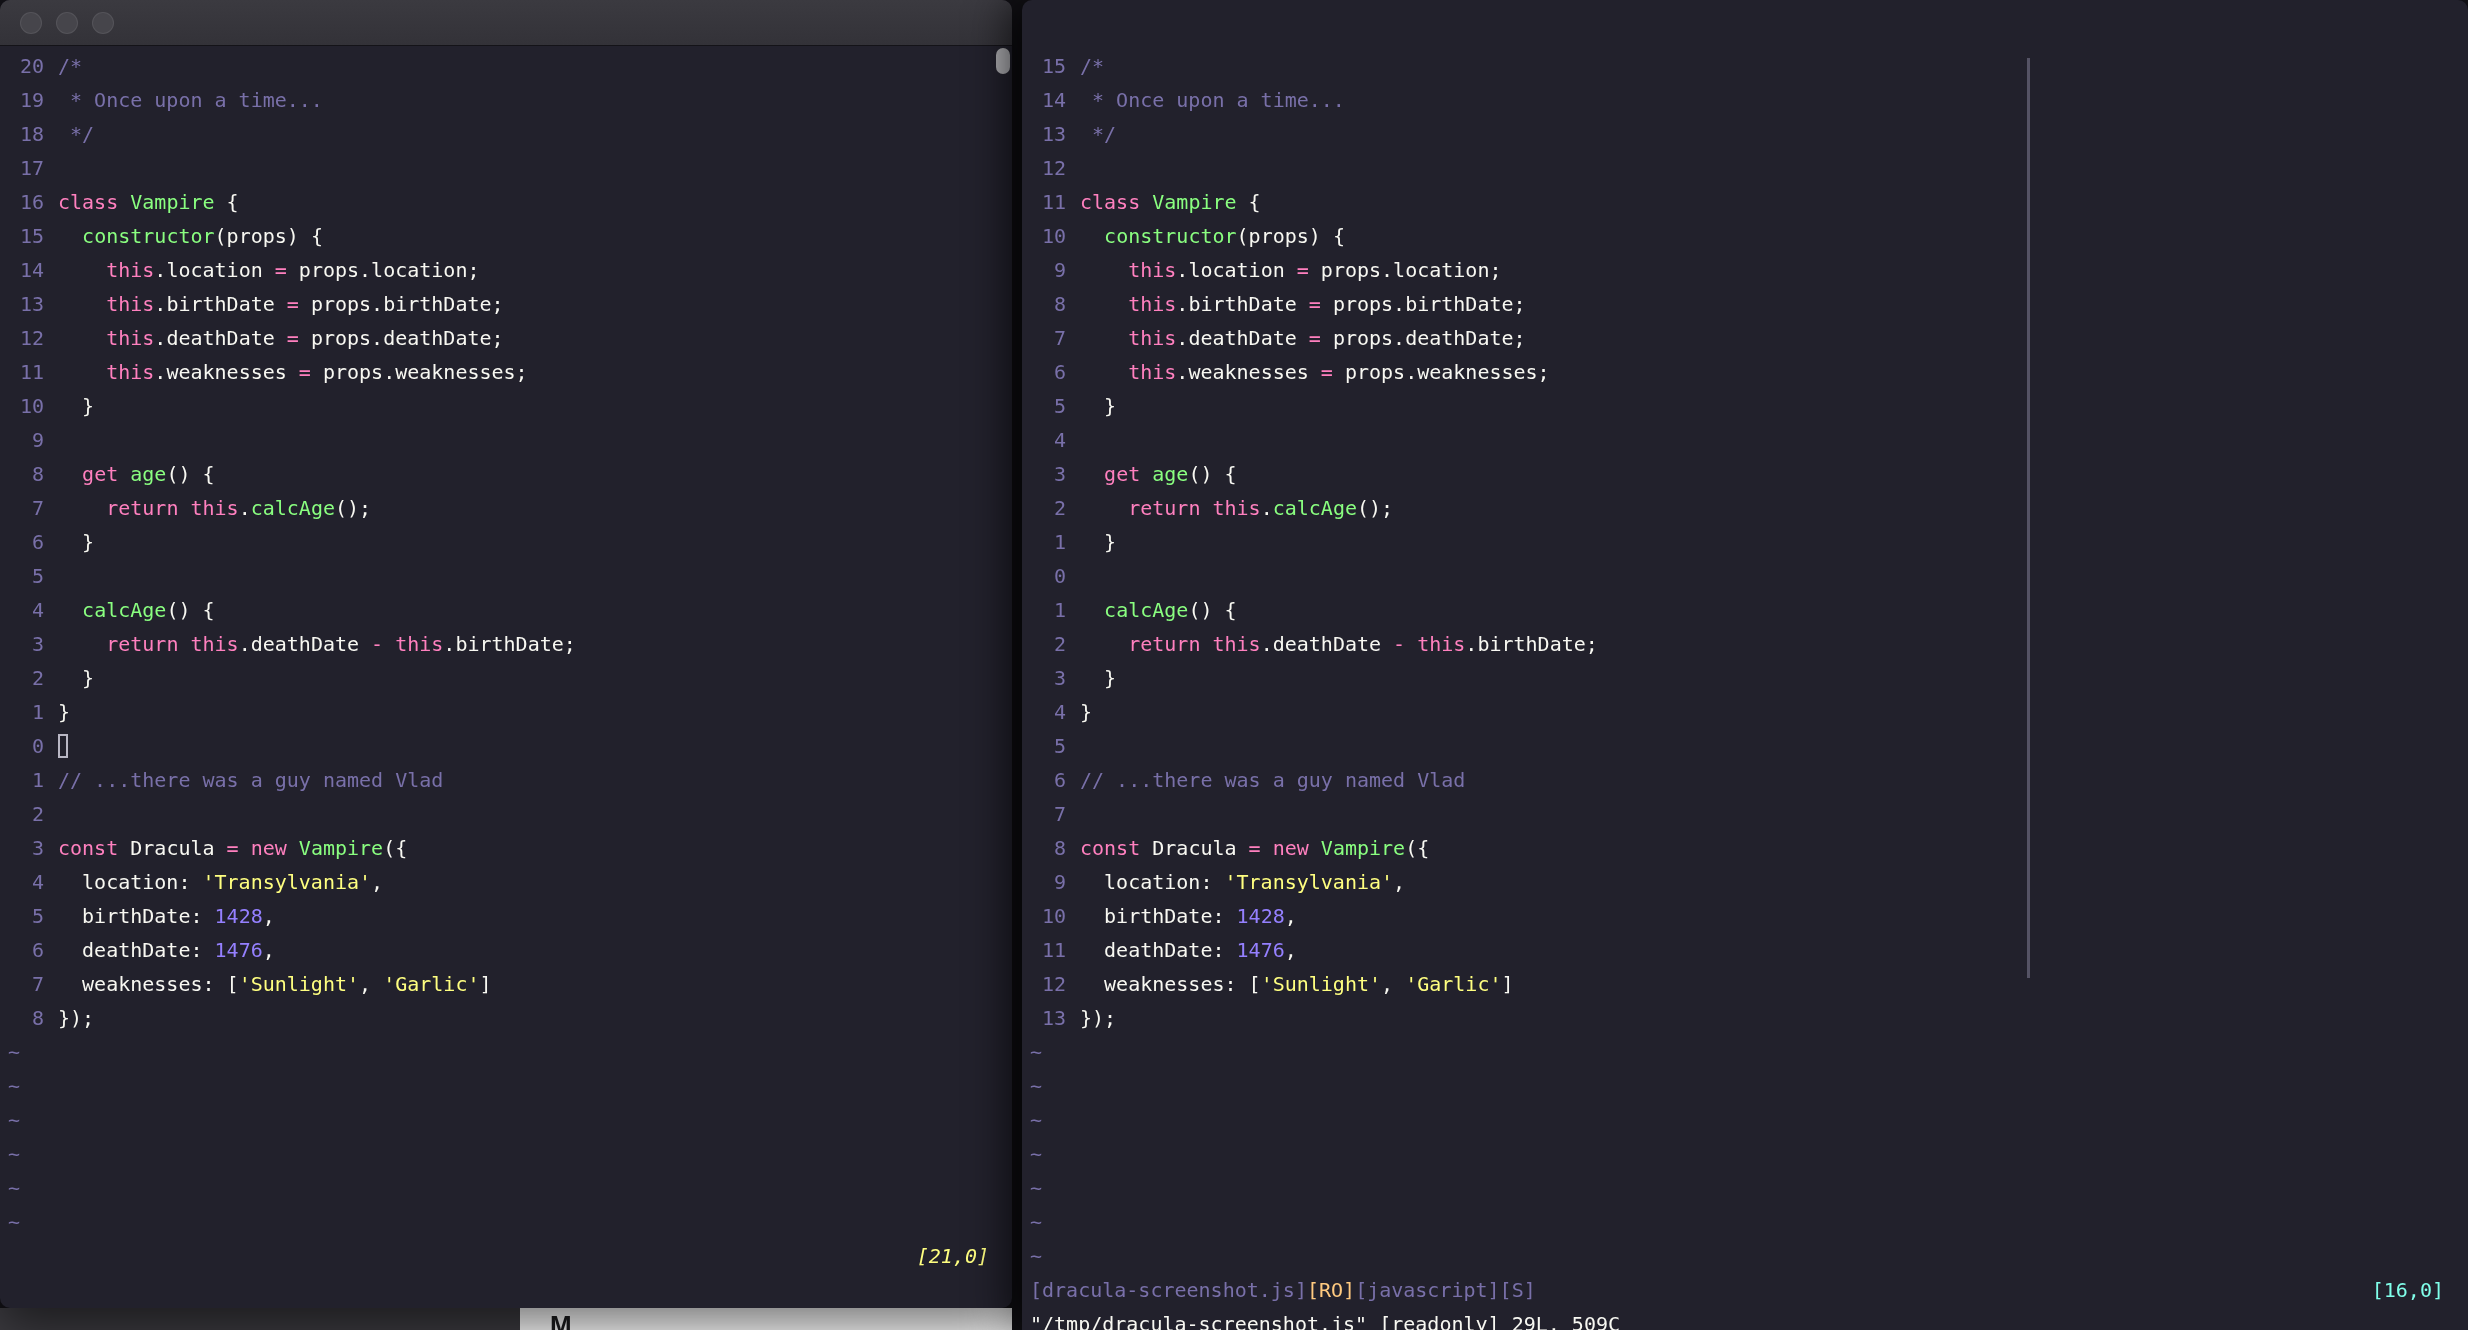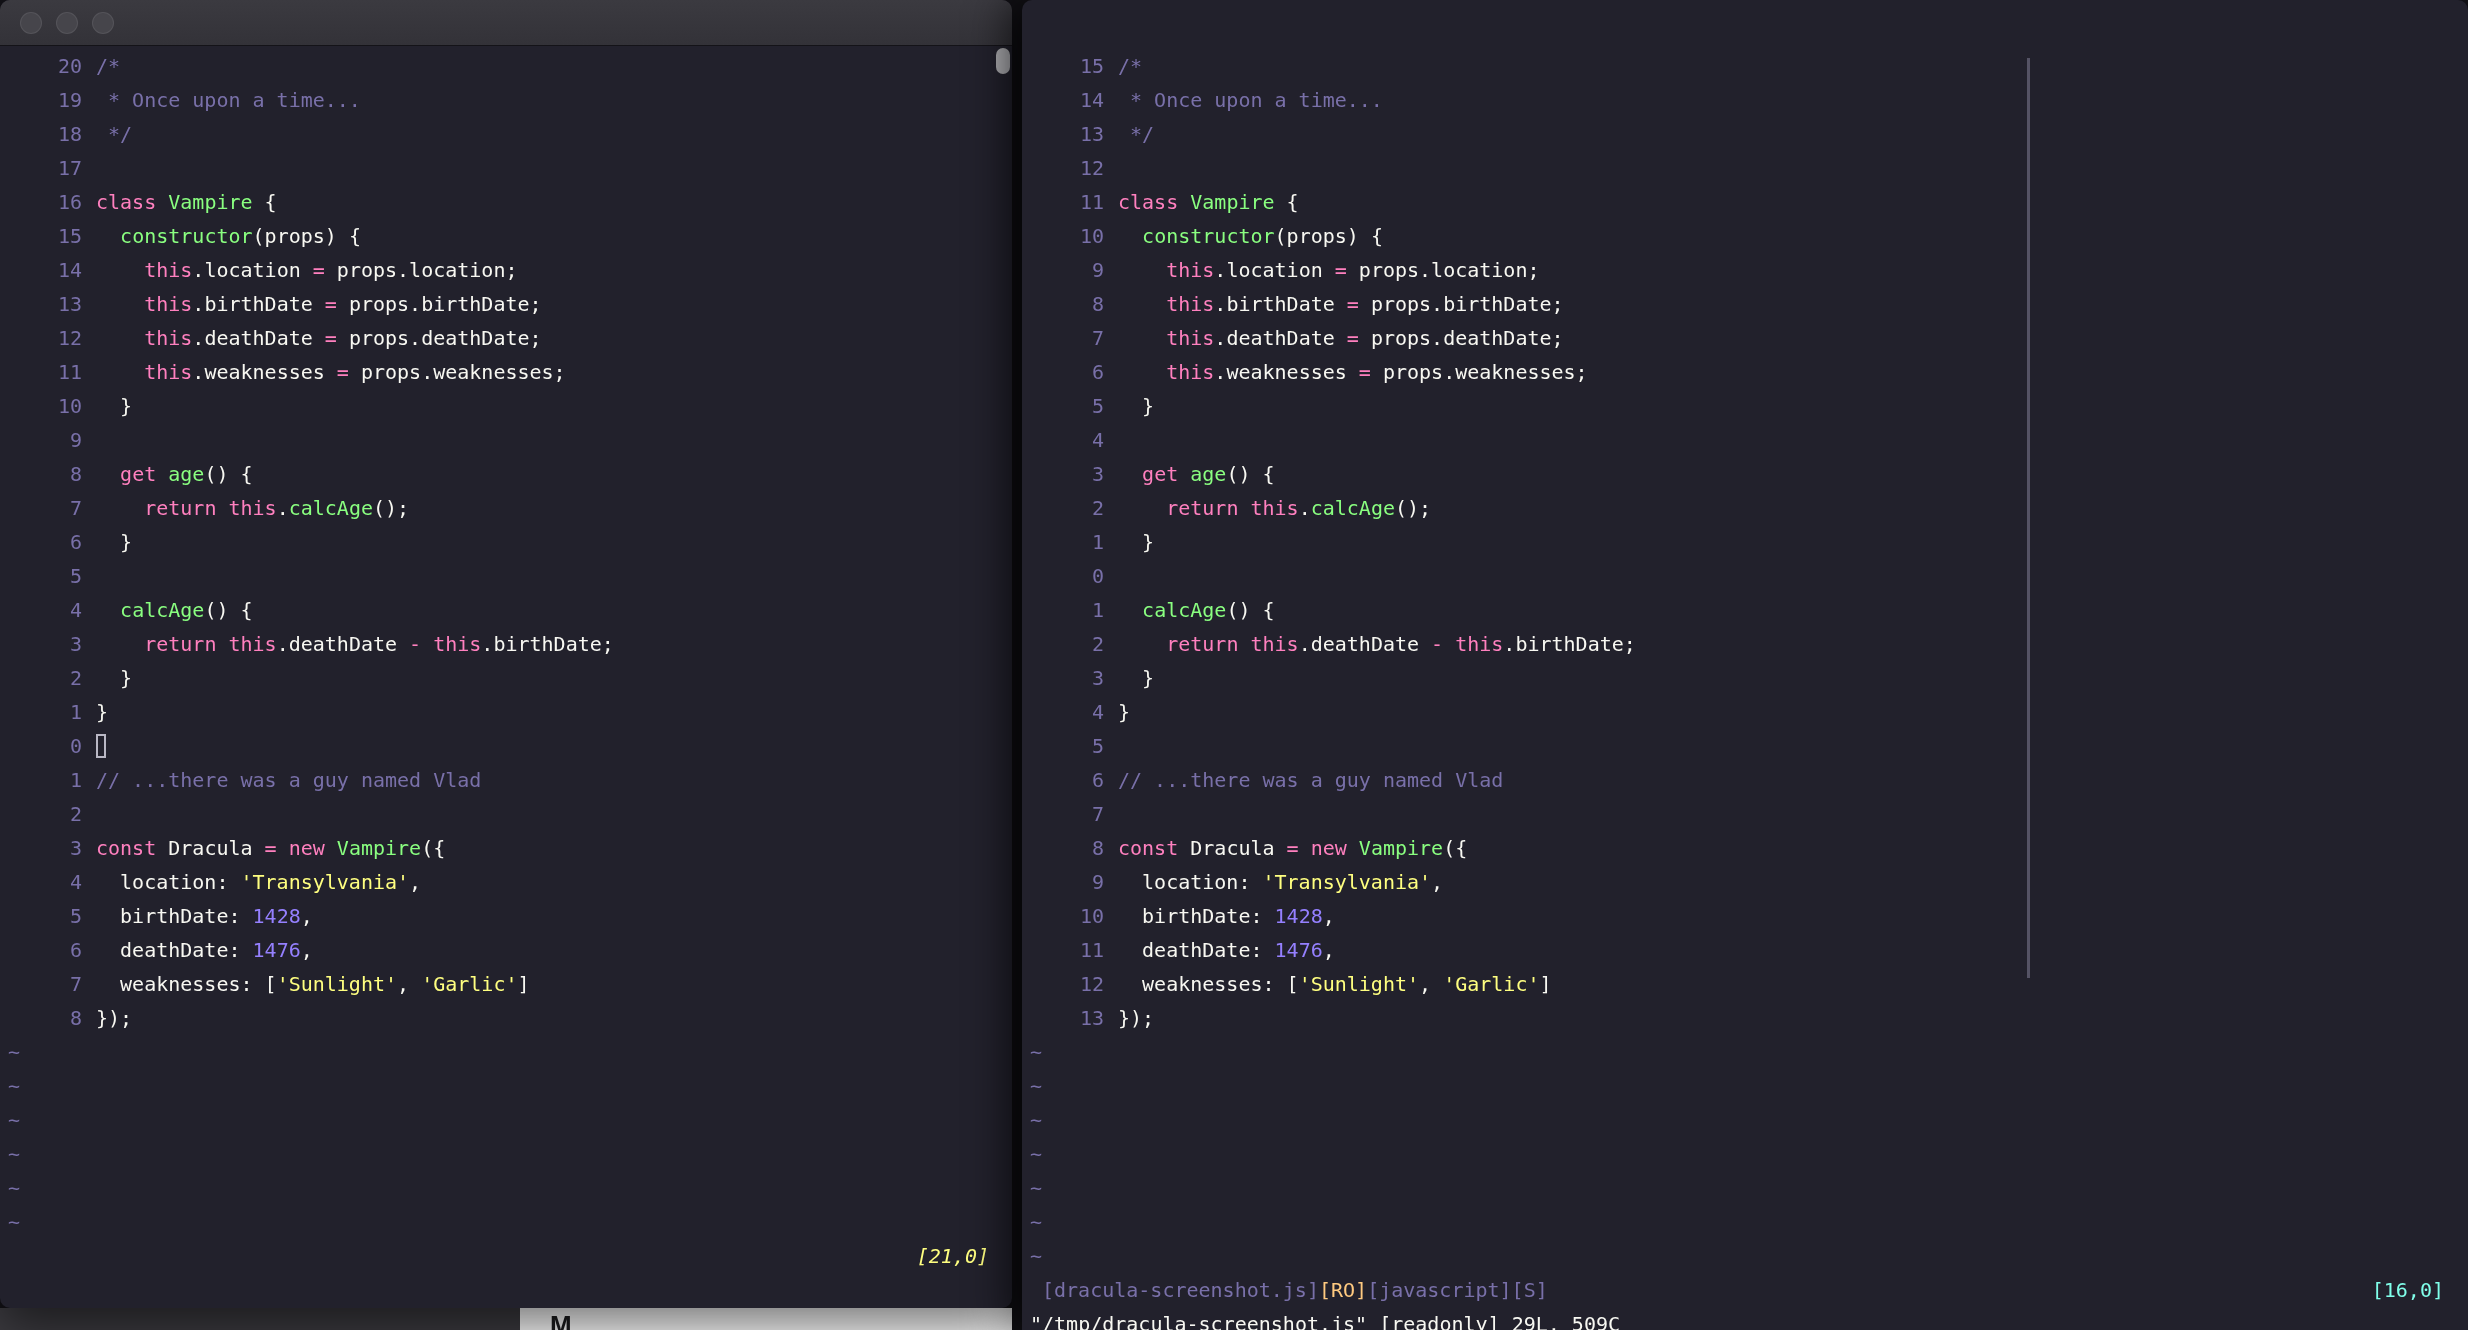--- a/index.html
+++ b/index.html
@@ -27,21 +27,21 @@
       line-height:46px; color:#9c9ba1; font-size:20px; font-weight:600;
       white-space:nowrap; overflow:hidden; text-overflow:ellipsis; }
   #right-window .titlebar-center { position:absolute; left:0; right:0; top:0; height:46px;
       display:flex; justify-content:center; align-items:center; gap:10px; }
   #right-window .titlebar-title { color:#d8d8db; font-size:20px; font-weight:600; white-space:nowrap; }
   .doc-icon { display:inline-flex; }
 
   .pane { position:absolute; left:0; top:47px; right:0; }
   .lines { padding-top:2px; }
   .row { height:34px; line-height:34px; font-size:20px; white-space:pre; display:flex; }
-  .lnum { flex:none; width:44px; text-align:right; color:#7970A9;margin-left:38px; }
+  .lnum { flex:none; width:44px; text-align:right; color:#7970A9; }
   .codetext { padding-left:14px; }
   .tilde { color:#7970A9; padding-left:8px; display:block; }
 
   .cursor-hollow { display:inline-block; width:10px; height:24px;
       border:2px solid #b9b7c4; vertical-align:-5px; }
 
   .statusline { position:absolute; left:0; right:0; height:34px; line-height:34px;
       font-size:20px; display:flex; white-space:pre; }
   #left-window  .statusline { top:1239px; }
   #right-window .statusline { top:1273px; }
@@ -160,21 +160,21 @@
         <div class="row tilde">~</div>
         <div class="row tilde">~</div>
         <div class="row tilde">~</div>
         <div class="row tilde">~</div>
         <div class="row tilde">~</div>
         <div class="row tilde">~</div>
       </div>
   </div>
   <div class="column-guide"></div>
   <div class="statusline">
-    <span class="status-left"><span style="color: rgb(121, 112, 169); margin-left: 12px;">[dracula-screenshot.js]</span><span style="color: rgb(255, 202, 128);">[RO]</span><span style="color: rgb(121, 112, 169);">[javascript][S]</span></span>
+    <span class="status-left"><span style="color: rgb(121, 112, 169);">[dracula-screenshot.js]</span><span style="color: rgb(255, 202, 128);">[RO]</span><span style="color: rgb(121, 112, 169);">[javascript][S]</span></span>
     <span class="status-ruler" style="color: rgb(128, 255, 234);">[16,0]</span>
   </div>
   <div class="cmdline">"/tmp/dracula-screenshot.js" [readonly] 29L, 509C</div>
 </div>
 
 <div id="bottom-strip">
   <div class="strip-white">
     <span>M</span>
   </div>
 </div>

